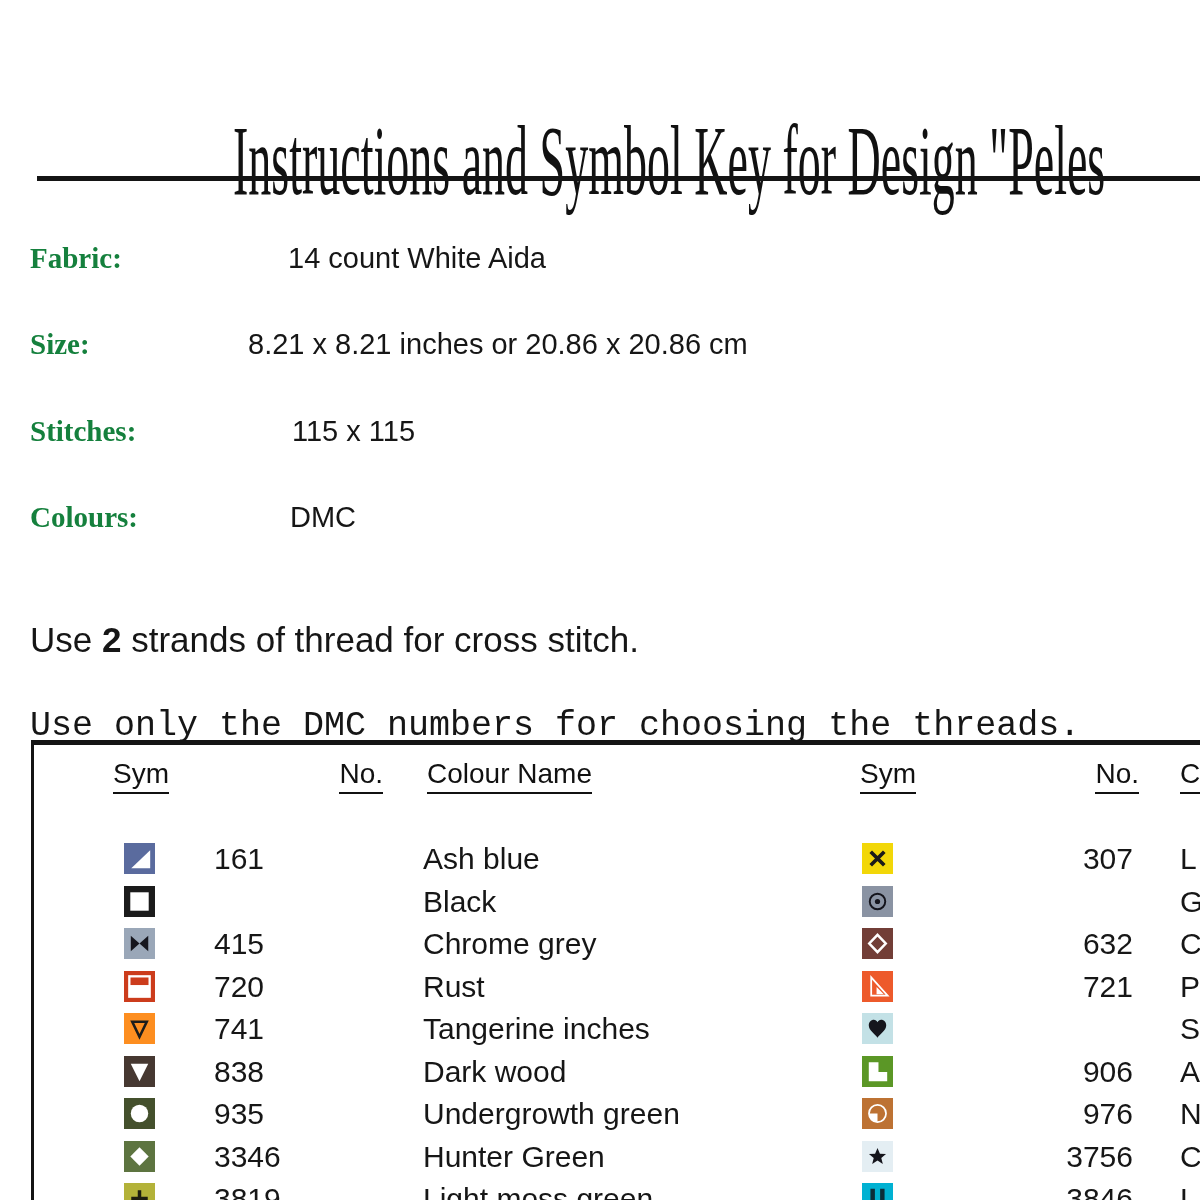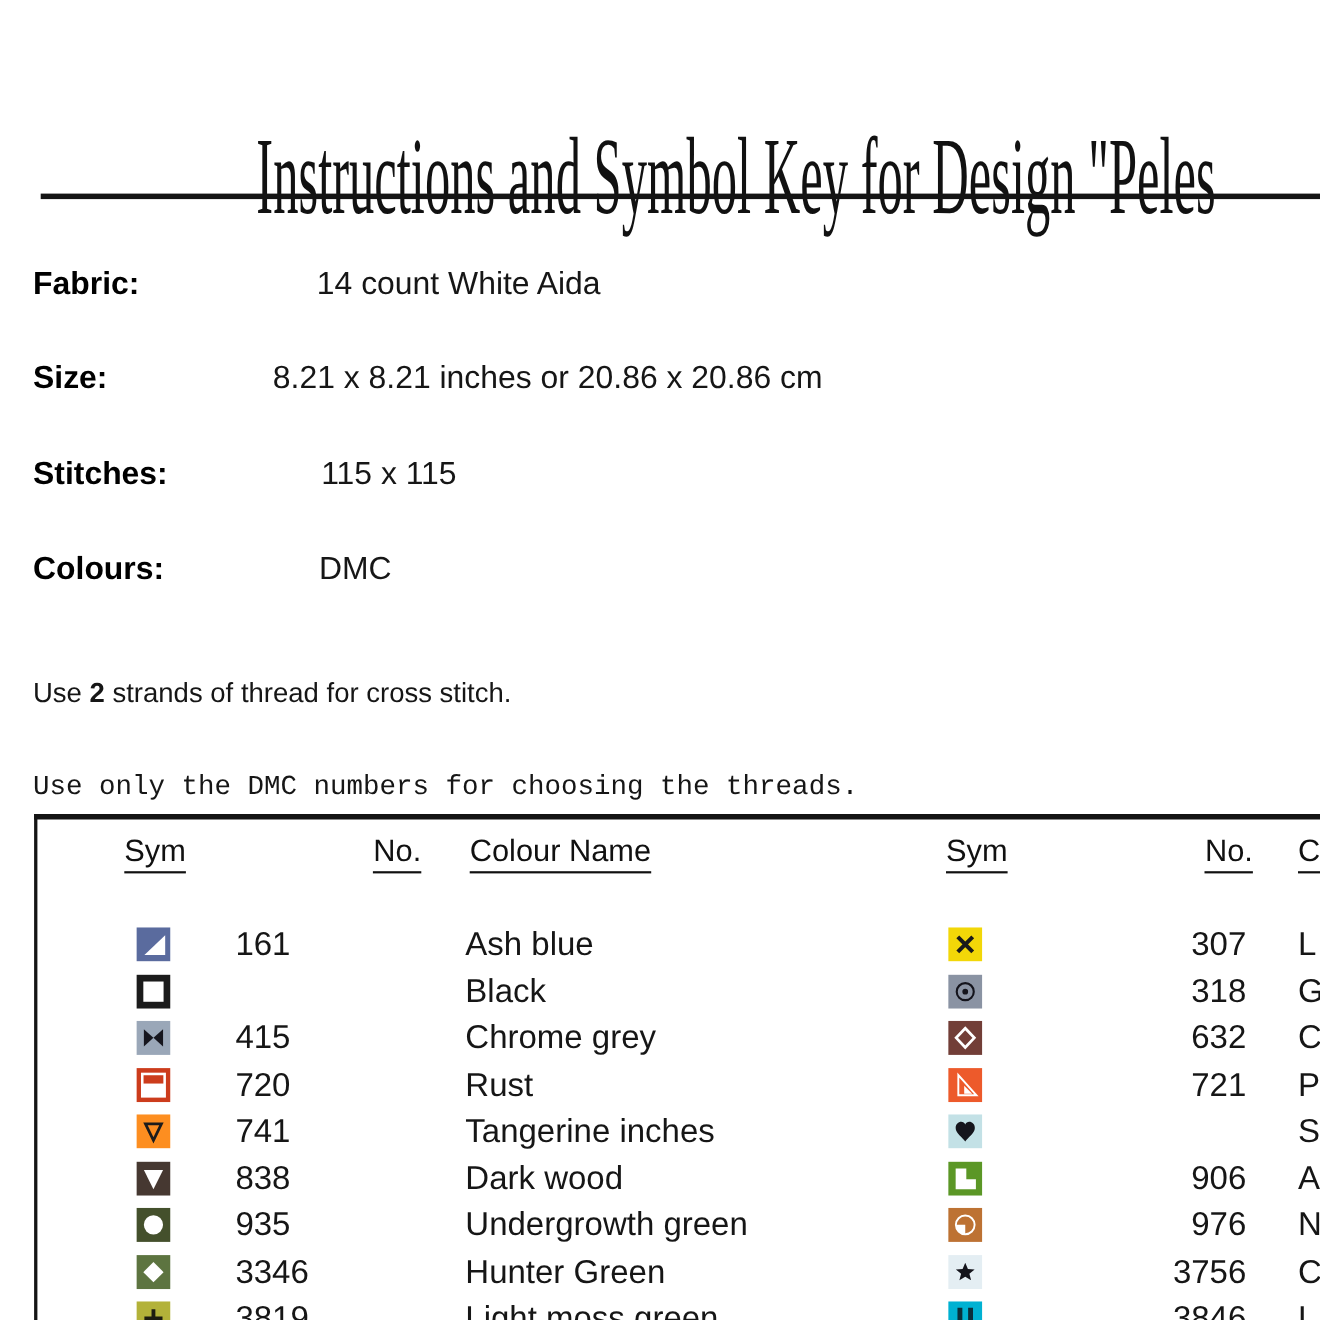--- a/index.html
+++ b/index.html
@@ -12,27 +12,27 @@
     position:absolute;left:233px;top:36px;
     font-family:"Liberation Serif", serif;
     font-size:100px;font-weight:400;white-space:nowrap;
     transform:scaleX(0.46);transform-origin:left top;
     color:#111;
   }
   .title-rule{
     position:absolute;left:37px;top:176px;width:1163px;height:5px;background:#141414;
   }
   .info-row{position:absolute;left:30px;width:1100px;height:36px;font-size:29px;line-height:36px;}
-  .info-row .lbl{font-weight:700;color:#000000;}
+  .info-row .lbl{font-weight:700;color:#15803d;font-family:Liberation Serif, serif;}
   .info-row .val{position:absolute;top:0;}
   #row-fabric{top:240px;}   #row-fabric .val{left:258px;}
   #row-size{top:326px;}     #row-size .val{left:218px;}
   #row-stitches{top:413px;} #row-stitches .val{left:262px;}
   #row-colours{top:499px;}  #row-colours .val{left:260px;}
-  .note{position:absolute;left:30px;font-size:25px;line-height:36px;color:#161616;}
+  .note{position:absolute;left:30px;font-size:35px;line-height:36px;color:#161616;}
   #note-strands{top:587px;}
   #note-dmc{top:673px;font-family:Liberation Mono, monospace;}
   .bold{font-weight:700;}
   .key-table{
     position:absolute;left:31px;top:740px;width:1529px;height:460px;
     border-top:5px solid #141414;border-left:3px solid #141414;
     box-sizing:border-box;
   }
   .thead{position:relative;height:93px;font-size:28px;color:#111;}
   .th{position:absolute;top:13px;}
@@ -116,21 +116,20 @@
           </svg>
         </span>
         <div class="cell nm1">Black</div>
         <span class="sw sw2">
           <svg viewBox="0 0 32 32" width="31" height="31">
             <rect width="32" height="32" fill="#8a93a3"></rect>
             <circle cx="16" cy="16" r="8" fill="none" stroke="#14141c" stroke-width="2"></circle>
             <circle cx="16" cy="16" r="2.7" fill="#14141c"></circle>
           </svg>
         </span>
-        <div class="cell no2">318</div>
         <div class="cell nm2">G</div>
       </div>
       <div class="key-row">
         <span class="sw sw1">
           <svg viewBox="0 0 32 32" width="31" height="31">
             <rect width="32" height="32" fill="#9aa7b8"></rect>
             <polygon points="7,8 16,16 7,24" fill="#16161e"></polygon>
             <polygon points="25,8 16,16 25,24" fill="#16161e"></polygon>
           </svg>
         </span>

